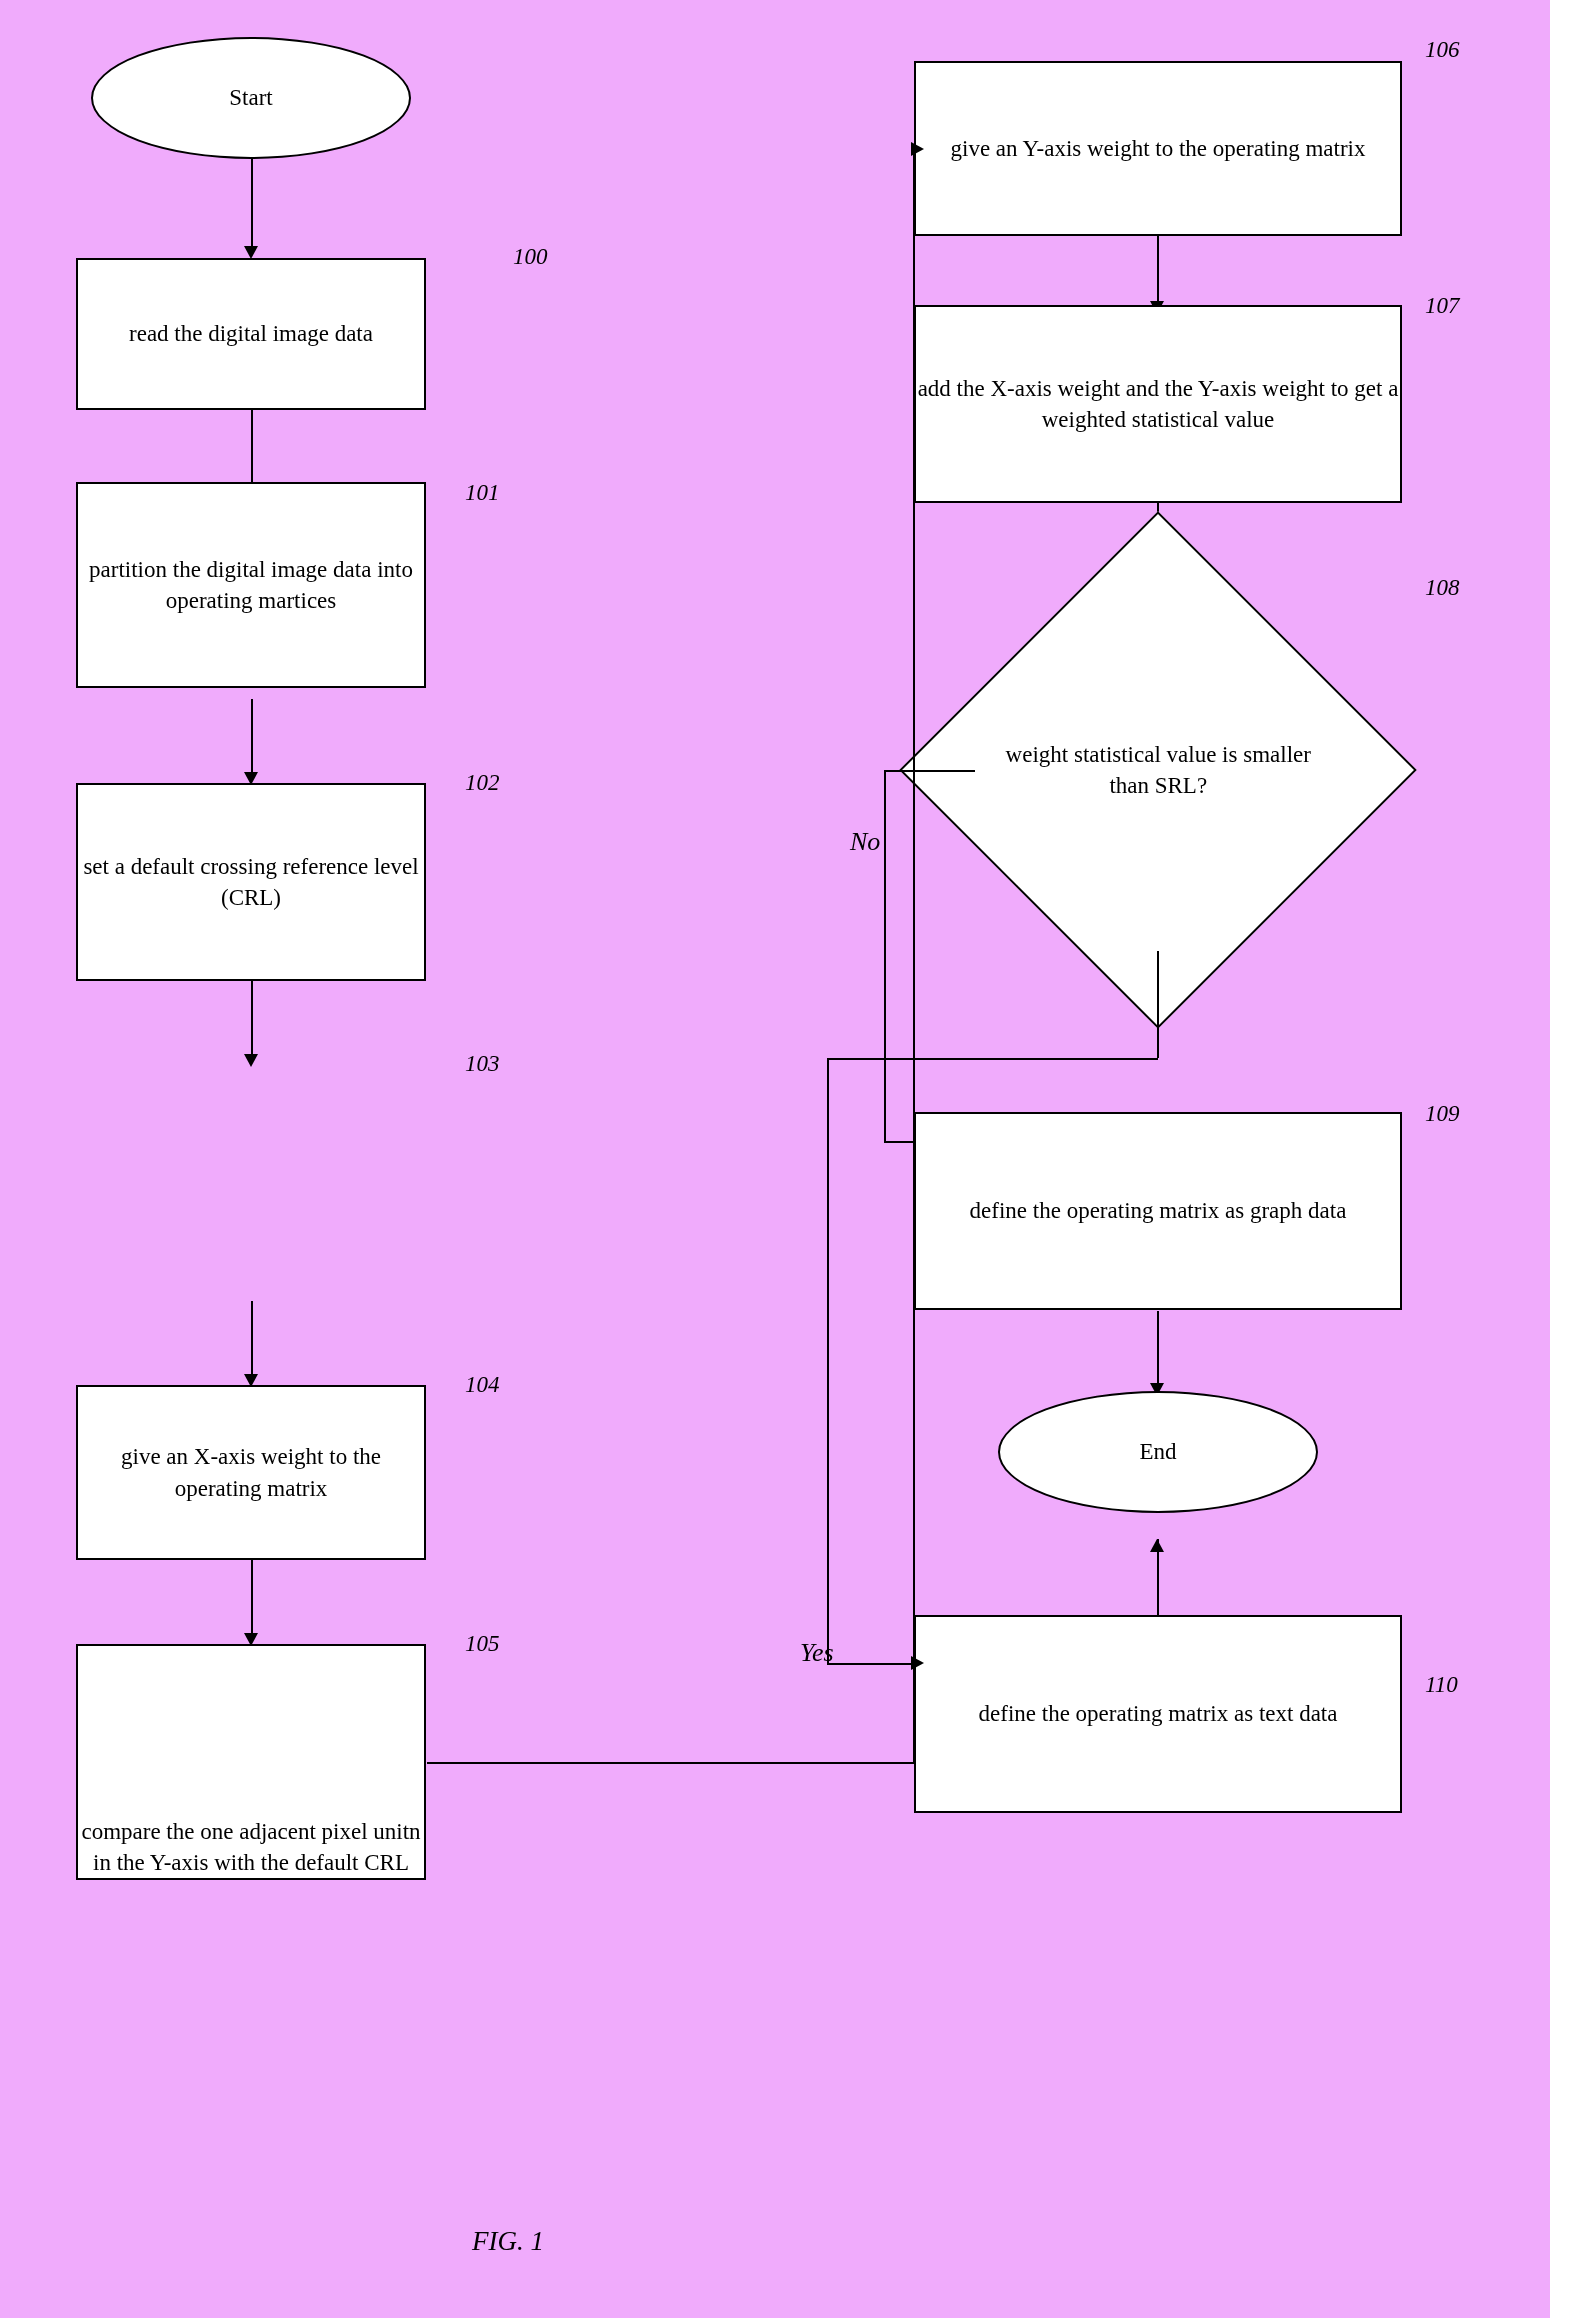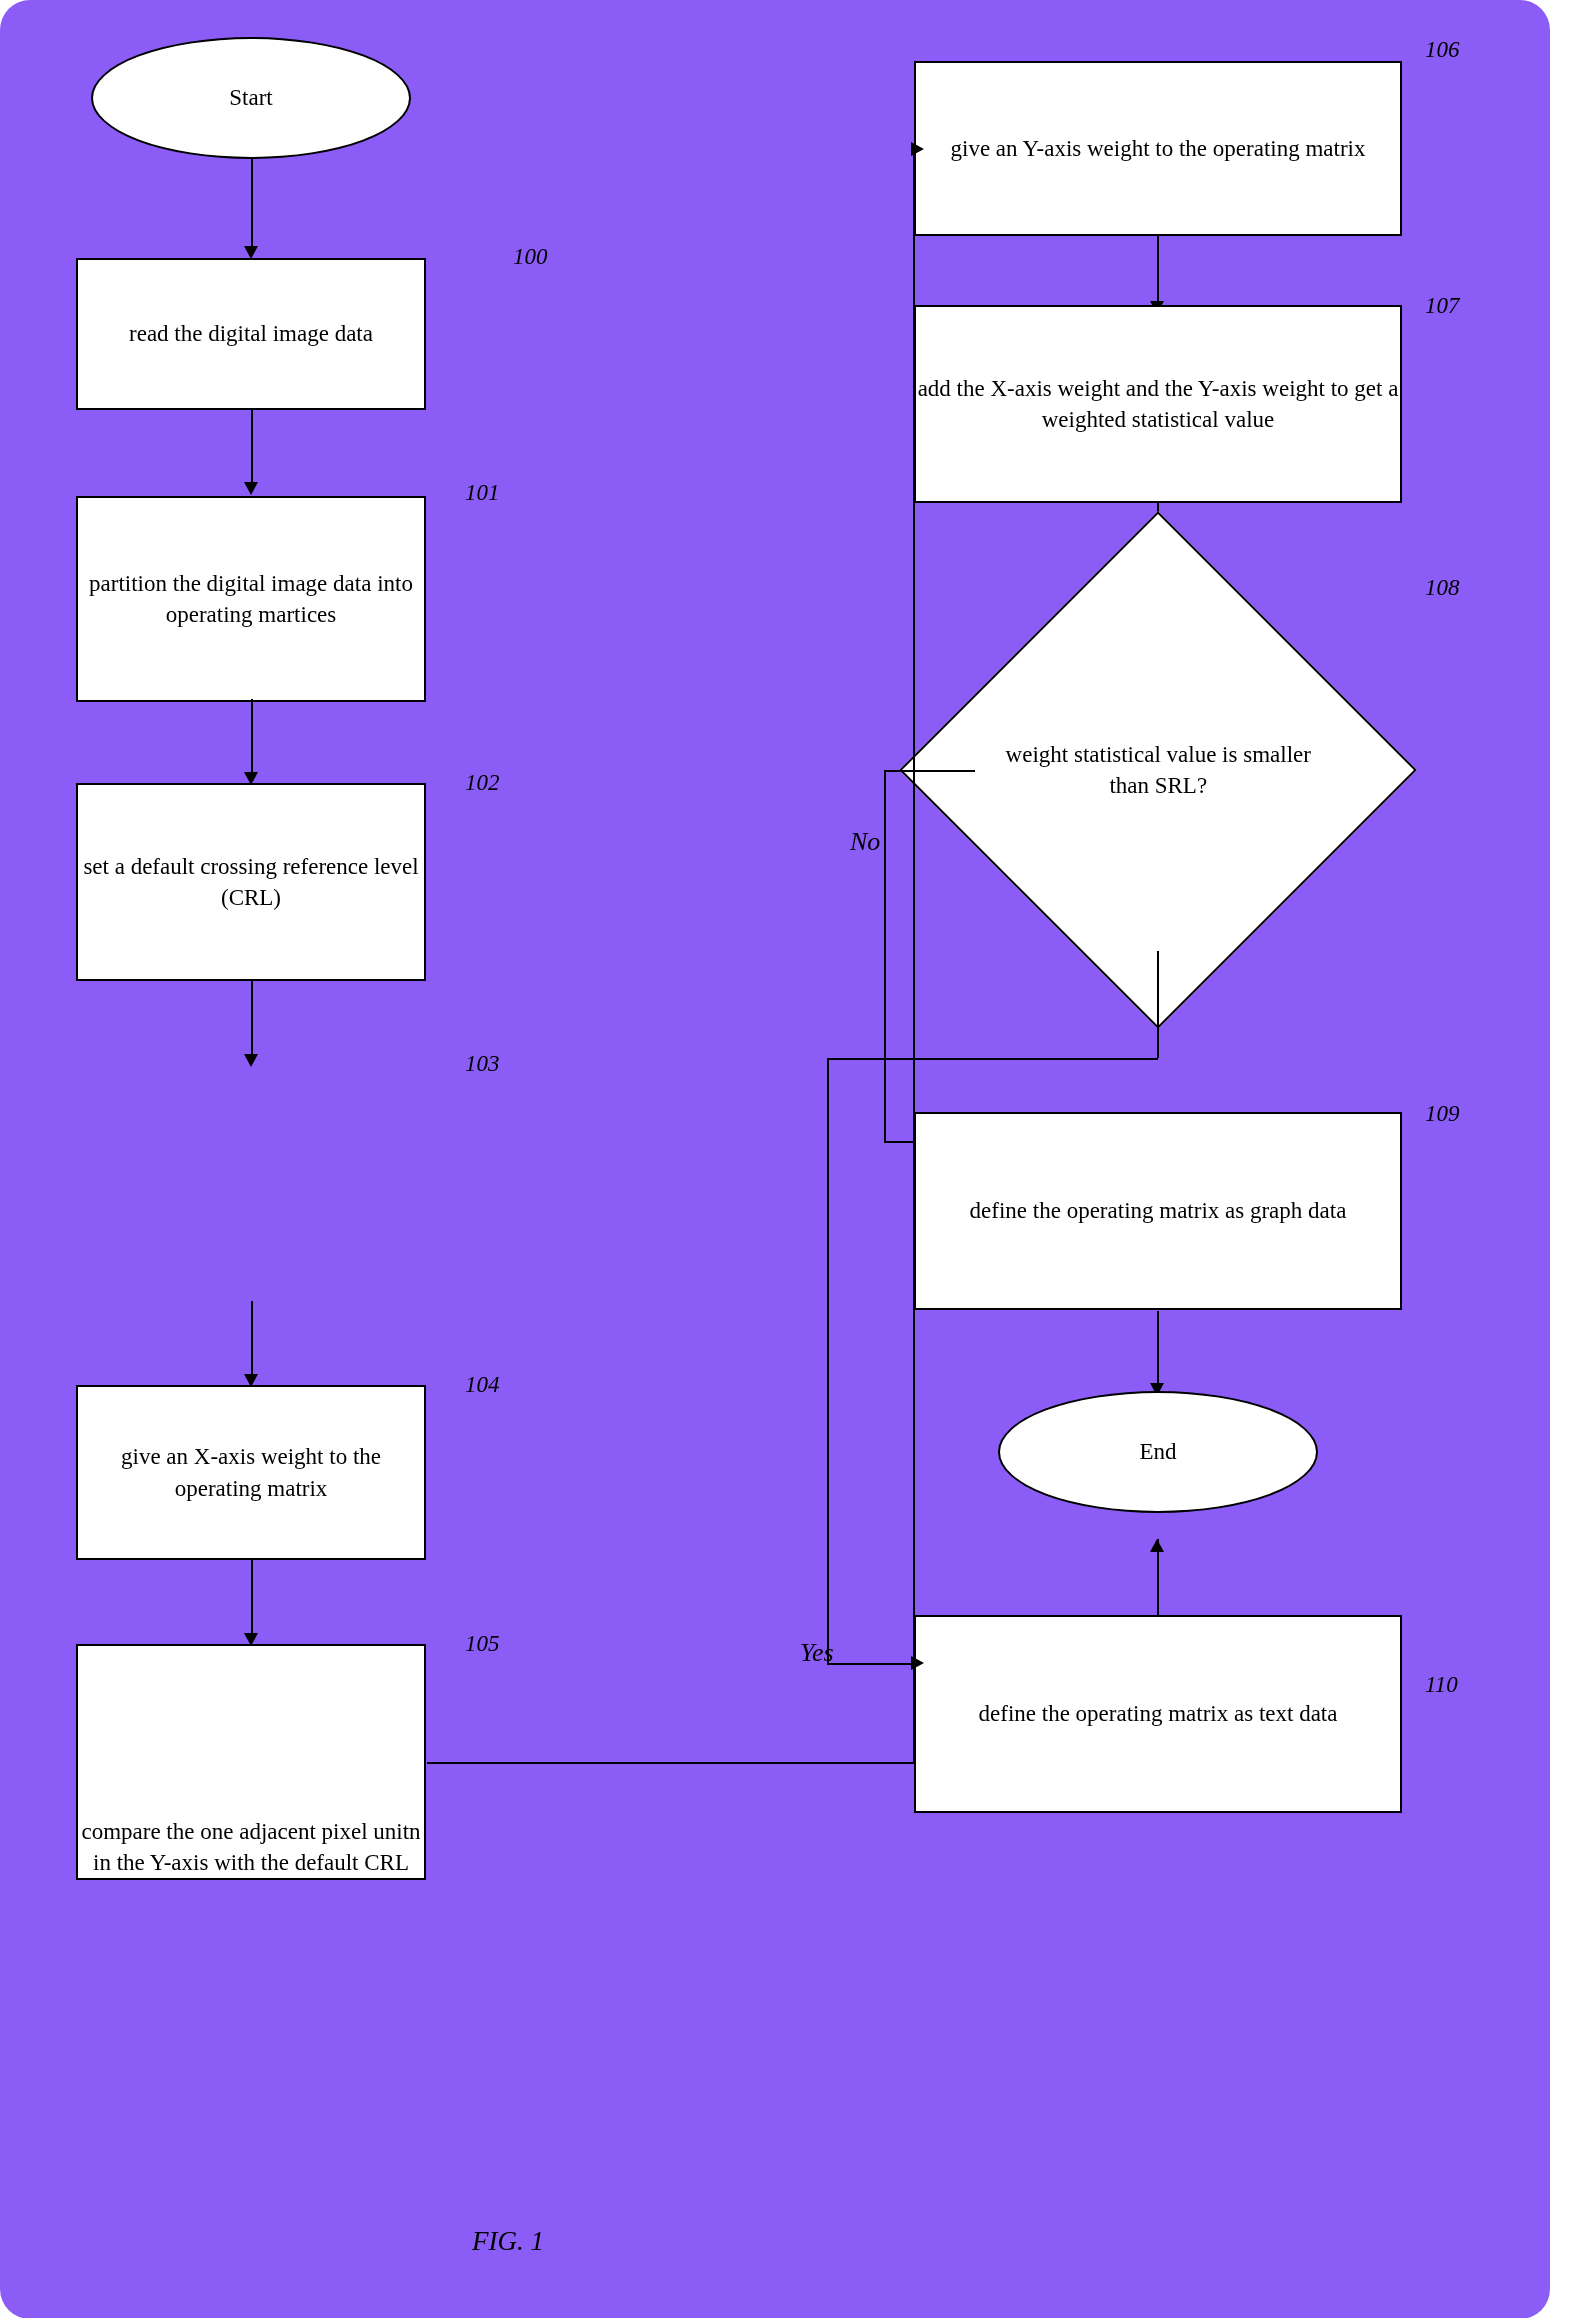--- a/index.html
+++ b/index.html
@@ -9,22 +9,21 @@
       width: 1579px;
       min-height: 2319px;
       position: relative;
       overflow: hidden;
     }
 
     .diagram-container {
       position: relative;
       width: 1550px;
       height: 2319px;
-      background: #8b5cf6;
-      border-radius: 30px;
+      background: #f0abfc;
     }
 
     
     .shape {
       position: absolute;
       display: flex;
       align-items: center;
       justify-content: center;
       text-align: center;
       font-size: 23px;
@@ -201,21 +200,21 @@
 
   <div class="shape rect" style="left:76px; top:258px; width:350px; height:152px;">
     <span>read the digital image data</span>
   </div>
 
   <div class="arrow-v" style="left:251px; top:410px; height:76px;"></div>
   <div class="arrowhead-down" style="left:251px; top:482px;"></div>
 
   <span class="step-num" style="left:465px; top:480px;">101</span>
 
-  <div class="shape rect" style="left:76px; top:496px; width:350px; height:206px;">
+  <div class="shape rect" style="left:76px; top:482px; width:350px; height:206px;">
     <span>partition the digital image data into operating martices</span>
   </div>
 
   <div class="arrow-v" style="left:251px; top:699px; height:76px;"></div>
   <div class="arrowhead-down" style="left:251px; top:772px;"></div>
 
   <span class="step-num" style="left:465px; top:770px;">102</span>
 
   <div class="shape rect" style="left:76px; top:783px; width:350px; height:198px;">
     <span>set a default crossing reference level (CRL)</span>

